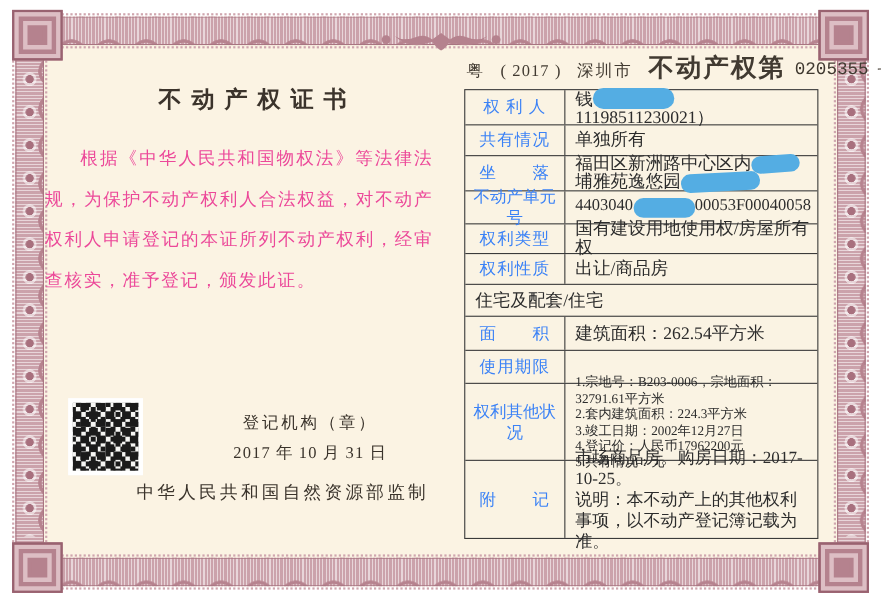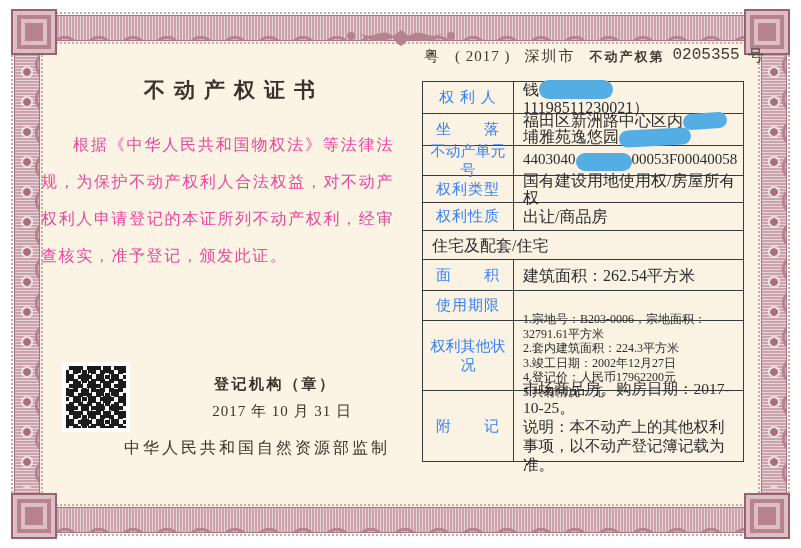--- a/index.html
+++ b/index.html
@@ -33,35 +33,35 @@
      background-size:26px 30px;}
   .scrolls.left{left:14px;} .scrolls.right{right:14px;}
   
   .crest{position:absolute;top:28px;left:50%;transform:translateX(-50%);}
   
   .serial{position:absolute;left:424px;top:46px;width:334px;display:flex;align-items:baseline;
           font-size:15px;color:#413a31;white-space:nowrap;}
   .serial .province{margin-right:16px;}
   .serial .year{margin-right:14px;letter-spacing:1px;}
   .serial .city{margin-right:14px;letter-spacing:2px;}
-  .serial .doctype{font-size:13px;font-weight:600;letter-spacing:2px;margin-right:8px;}
+  .serial .doctype{font-size:23px;font-weight:600;letter-spacing:2px;margin-right:8px;}
   .serial .number{font-size:16px;font-family:"Liberation Mono","DejaVu Sans Mono",monospace;margin-right:8px;position:relative;top:-2px;}
   .serial .suffix{font-size:16px;}
   .cert-title{position:absolute;left:58px;top:76px;width:352px;text-align:center;
               font-size:21px;font-weight:600;letter-spacing:9px;color:#3b332b;}
   .declaration{position:absolute;left:41px;top:126px;width:353px;font-size:16px;line-height:37px;
                text-indent:2em;letter-spacing:1.6px;text-align:justify;color:#ec4899;}
   .qr{position:absolute;left:62px;top:362px;width:68px;height:70px;background-color:#f6f6f4;
       border:4px solid #ffffff;box-sizing:border-box;
       background-image:
         conic-gradient(#1b1b1b 25%, rgba(0,0,0,0) 0 50%, #1b1b1b 0 75%, rgba(0,0,0,0) 0),
         conic-gradient(#1b1b1b 25%, rgba(0,0,0,0) 0 50%, #1b1b1b 0 75%, rgba(0,0,0,0) 0);
       background-size:15px 15px,9px 9px;background-position:0 0,3px 4px;}
-  .registry-seal{position:absolute;left:214px;top:375px;width:136px;text-align:left;
-                 font-size:15px;letter-spacing:2.5px;font-weight:bold;}
+  .registry-seal{position:absolute;left:214px;top:375px;width:136px;text-align:center;
+                 font-size:15px;letter-spacing:2.5px;}
   .registry-date{position:absolute;left:204px;top:402px;width:156px;text-align:center;
                  font-size:15px;letter-spacing:1px;}
   .issuer{position:absolute;left:70px;top:438px;width:320px;text-align:right;
           font-size:16px;letter-spacing:3px;}
   
   .cert-table{position:absolute;left:422px;top:81px;width:322px;border:1px solid #3a3a3a;
               box-sizing:border-box;background:rgba(251,243,227,.4);}
   .trow{display:flex;box-sizing:border-box;}
   .trow + .trow{border-top:1px solid #3a3a3a;}
   .tlabel{width:91px;flex:0 0 91px;border-right:1px solid #3a3a3a;box-sizing:border-box;
@@ -122,20 +122,26 @@
 
   <div class="cert-table">
 
     <div class="trow" style="height:31px">
       <div class="tlabel">权 利 人</div>
       <div class="tval">
         <span class="wrap"><span>钱</span><span class="censor c-owner"></span><span>11198511230021）</span></span>
       </div>
     </div>
 
+    <div class="trow" style="height:28px">
+      <div class="tlabel">共有情况</div>
+      <div class="tval">
+          <span class="wrap">单独所有</span>
+        </div>
+    </div>
 
     <div class="trow" style="height:32px">
       <div class="tlabel">坐　　落</div>
       <div class="tval" style="line-height:15px">
         <span class="wrap"><span>福田区新洲路中心区内</span><span class="censor c-loc1"></span><span>埔雅苑逸悠园</span><span class="censor c-loc2"></span></span>
       </div>
     </div>
 
     <div class="trow unit" style="height:30px">
       <div class="tlabel" style="letter-spacing:0">不动产单元号</div>

